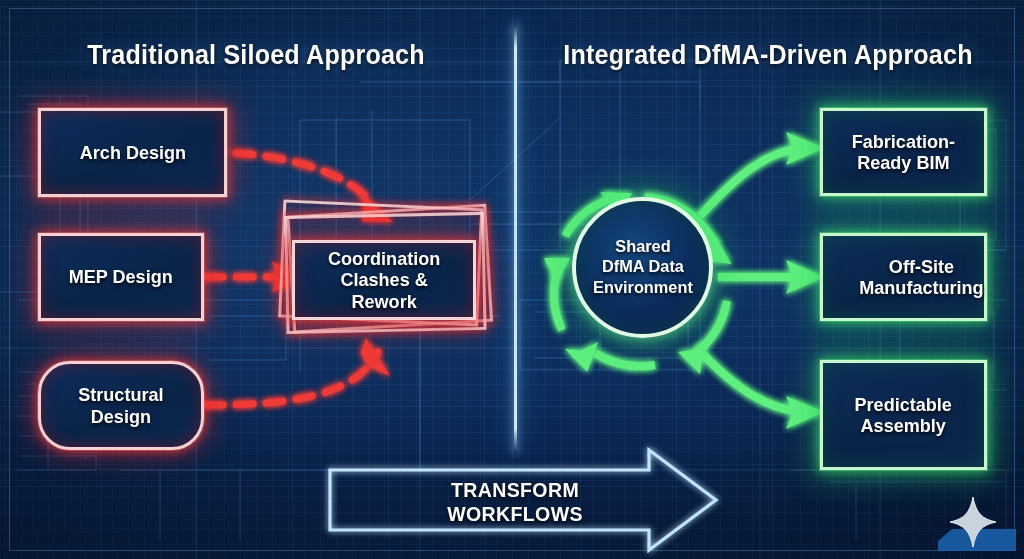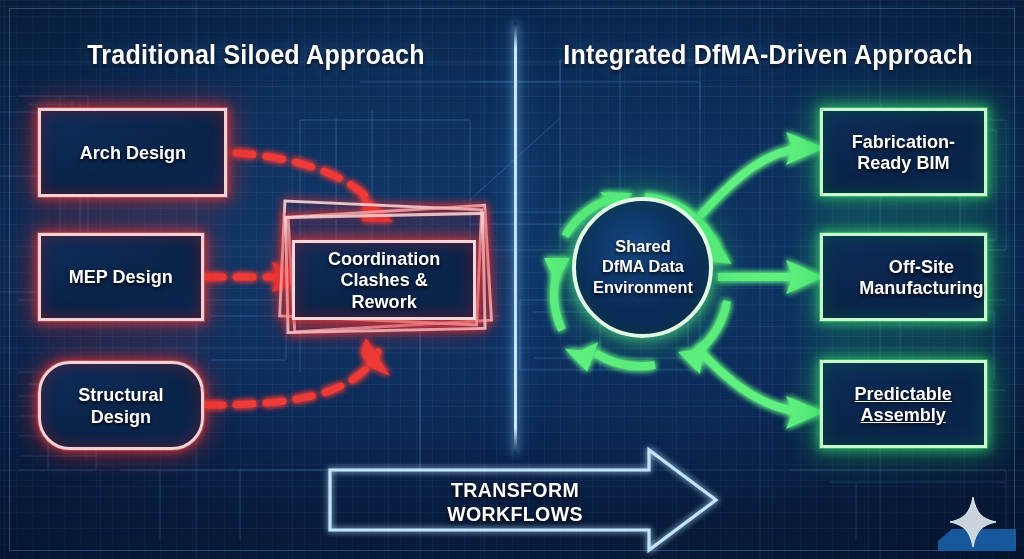--- a/index.html
+++ b/index.html
@@ -298,21 +298,21 @@
   </div>
 
   <div class="node green" style="left:820px; top:108px; width:167px; height:88px; white-space:pre-line;">
     <span>Fabrication-
 Ready BIM</span>
   </div>
   <div class="node green" style="left:820px; top:233px; width:167px; height:88px; white-space:pre-line;padding-left:36px;">
     <span>Off-Site
 Manufacturing</span>
   </div>
-  <div class="node green" style="left:820px; top:360px; width:167px; height:88px; white-space:pre-line;text-decoration:underline;">
+  <div class="node green" style="left:820px; top:360px; width:167px; height:110px; white-space:pre-line;">
     <span>Predictable
 Assembly</span>
   </div>
 
   <svg style="position:absolute;left:0;top:0;width:1024px;height:559px;" viewBox="0 0 1024 559" xmlns="http://www.w3.org/2000/svg">
     <path d="M330 470 H 649 V 450 L 716 500 L 649 550 V 530 H 330 Z" fill="none" stroke="#bfe4ff" stroke-width="3.2" filter="url(#blueglow)" stroke-linejoin="miter"></path>
   </svg>
   <div class="tf-label">TRANSFORM WORKFLOWS</div>
 
   <svg class="logo" viewBox="0 0 86 62" xmlns="http://www.w3.org/2000/svg">

